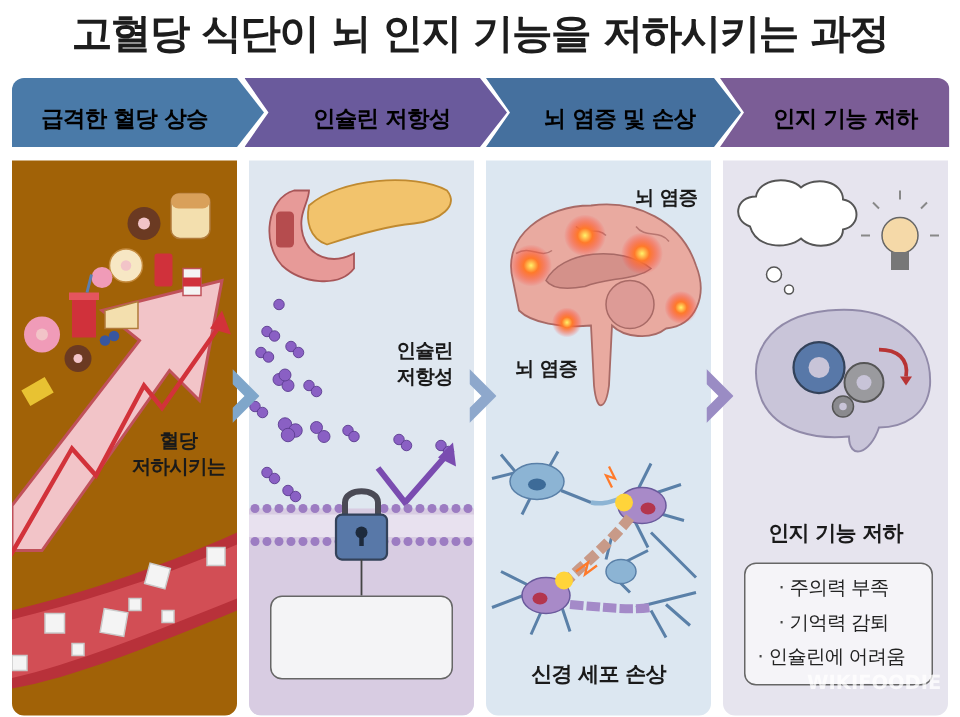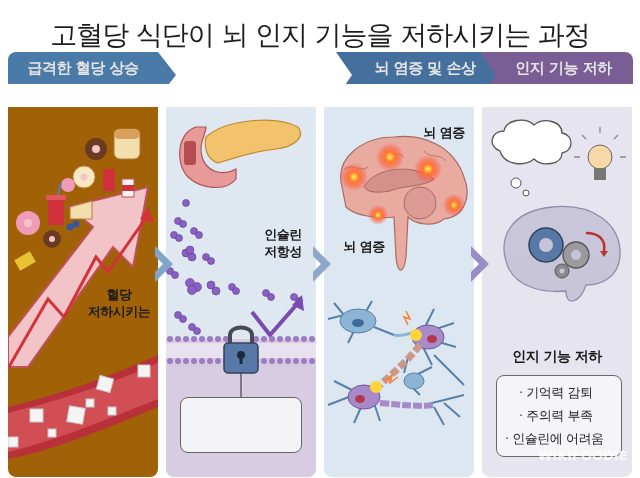--- a/index.html
+++ b/index.html
@@ -1,34 +1,34 @@
 <!DOCTYPE html>
 <html><head>
 <meta charset="utf-8">
 <style>
   * { box-sizing: border-box; margin: 0; padding: 0; }
   html, body { width: 640px; height: 478px; overflow: hidden; background: #ffffff; }
   body { font-family: "DejaVu Sans", "Liberation Sans", sans-serif; position: relative; }
 
   .title {
-    position: absolute; left: 0; top: 17px; width: 640px; text-align: center;
-    font-size: 27px; font-weight: normal; color: #1d1d1d; letter-spacing: -1px;
+    position: absolute; left: 0; top: 4px; width: 640px; text-align: center;
+    font-size: 27px; font-weight: bold; color: #1d1d1d; letter-spacing: -1px;
   }
 
   .header-bar { position: absolute; left: 8px; top: 52px; width: 625px; height: 46px; }
   .step {
-    position: absolute; top: 0; height: 32px; color: #e5e5e5; font-weight: bold;
+    position: absolute; top: 0; height: 55px; color: #000000; font-weight: bold;
     font-size: 15px; display: flex; align-items: center; justify-content: center;
     letter-spacing: -0.5px;
   }
   .step1 { left: 0; width: 168px; background: #4a7aa8; border-radius: 8px 0 0 0;
     clip-path: polygon(0 0, 150px 0, 168px 23px, 150px 46px, 0 46px); padding-right: 18px; }
   .step2 { left: 155px; width: 175px; background: #6a5a9c;
     clip-path: polygon(0 0, 157px 0, 175px 23px, 157px 46px, 0 46px, 16px 23px); padding-left: 8px; }
-  .step3 { left: 328px; width: 170px; background: #45709e;
+  .step3 { left: 316px; width: 170px; background: #45709e;
     clip-path: polygon(0 0, 152px 0, 170px 23px, 152px 46px, 0 46px, 16px 23px); padding-left: 8px; }
   .step4 { left: 472px; width: 153px; background: #7b5d96; border-radius: 0 8px 0 0;
     clip-path: polygon(0 0, 153px 0, 153px 46px, 0 46px, 16px 23px); padding-left: 14px; }
 
   .panel { position: absolute; top: 107px; height: 370px; border-radius: 0 0 8px 8px; overflow: hidden; }
   .p1 { left: 8px; width: 150px; background: #a16207; }
   .p2 { left: 166px; width: 150px; background: #dfe7f0; }
   .p3 { left: 324px; width: 150px; background: #dce7f1; }
   .p4 { left: 482px; width: 150px; background: #e6e4ee; }
 
@@ -50,20 +50,21 @@
     color: rgba(255,255,255,0.75); letter-spacing: 0px; }
   svg { display: block; }
 </style>
 </head>
 <body>
 
 <div class="title">고혈당 식단이 뇌 인지 기능을 저하시키는 과정</div>
 
 <div class="header-bar">
   <div class="step step1">급격한 혈당 상승</div>
+  <div class="step step2">인슐린 저항성</div>
   <div class="step step3">뇌 염증 및 손상</div>
   <div class="step step4">인지 기능 저하</div>
 </div>
 
 <div class="panel p1">
   <svg width="150" height="370" viewBox="0 0 150 370">
 
     <polygon points="0,260 0,230 85,120 60,100 140,80 125,160 105,140 20,260" fill="#f2c4c8" stroke="#c0515a" stroke-width="2"></polygon>
 
     <g>
@@ -256,20 +257,21 @@
     <circle cx="92" cy="40" r="6" fill="#ffd43a"></circle>
     <path d="M96,50 C80,70 66,80 52,94" stroke="#c89a88" stroke-width="7" stroke-dasharray="8 3" fill="none"></path>
     <ellipse cx="40" cy="102" rx="16" ry="12" fill="#a88ac8" stroke="#6a5a9c"></ellipse>
     <ellipse cx="36" cy="104" rx="5" ry="4" fill="#b3364e"></ellipse>
     <circle cx="52" cy="92" r="6" fill="#ffd43a"></circle>
     <path d="M56,108 C80,110 96,112 110,110" stroke="#a48ac8" stroke-width="6" stroke-dasharray="9 2" fill="none"></path>
     <ellipse cx="90" cy="86" rx="10" ry="8" fill="#8cb4d4" stroke="#5a80a8"></ellipse>
     <path d="M84,30 L80,22 L86,24 L82,16" stroke="#ff7a2a" stroke-width="1.5" fill="none"></path>
     <path d="M60,86 L68,80 L66,88 L74,82" stroke="#ff7a2a" stroke-width="1.5" fill="none"></path>
   </svg>
+  <div class="lbl" style="left:0; top:334px; width:150px; font-size:14px;">신경 세포 손상</div>
 </div>
 
 <div class="panel p4">
   <svg width="150" height="230" viewBox="0 0 150 230">
     <g>
       <path d="M18,44 C6,40 8,24 22,24 C24,12 44,10 52,18 C62,10 80,14 80,26 C92,28 92,44 80,46 C80,58 60,60 52,52 C42,60 22,58 18,44 Z" fill="#ffffff" stroke="#555" stroke-width="1.3"></path>
       <circle cx="34" cy="76" r="5" fill="#fff" stroke="#555"></circle>
       <circle cx="44" cy="86" r="3" fill="#fff" stroke="#555"></circle>
     </g>
     <g>
@@ -284,22 +286,22 @@
       <circle cx="94" cy="148" r="13" fill="#9a9a9e" stroke="#555" stroke-width="1.3"></circle>
       <circle cx="94" cy="148" r="5" fill="#c8c4d8"></circle>
       <circle cx="80" cy="164" r="7" fill="#8a8a8e" stroke="#555"></circle>
       <circle cx="80" cy="164" r="2.5" fill="#c8c4d8"></circle>
       <path d="M104,126 C116,126 124,132 122,144" stroke="#b83434" stroke-width="2.5" fill="none"></path>
       <polygon points="118,144 126,144 122,150" fill="#b83434"></polygon>
     </g>
   </svg>
   <div class="lbl" style="left:0; top:240px; width:150px; font-size:14px;">인지 기능 저하</div>
   <ul class="bullets" style="left:14px; top:268px; width:126px;">
+    <li style="padding-left:14px;">주의력 부족</li>
     <li style="padding-left:14px;">기억력 감퇴</li>
-    <li style="padding-left:14px;">주의력 부족</li>
     <li>인슐린에 어려움</li>
   </ul>
 </div>
 
 <div class="chev" style="left:155px;">
   <svg viewBox="0 0 18 36">
       <polygon points="0,0 18,18 0,36 0,26 8,18 0,10" fill="#7fa6ca"></polygon>
     </svg>
 </div>
 <div class="chev" style="left:313px;">

